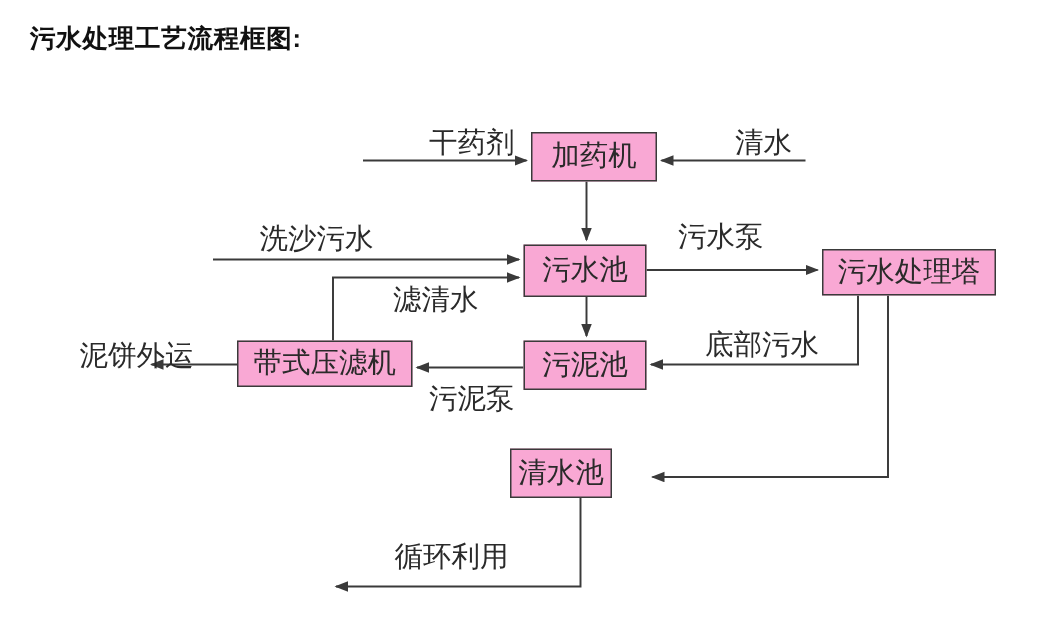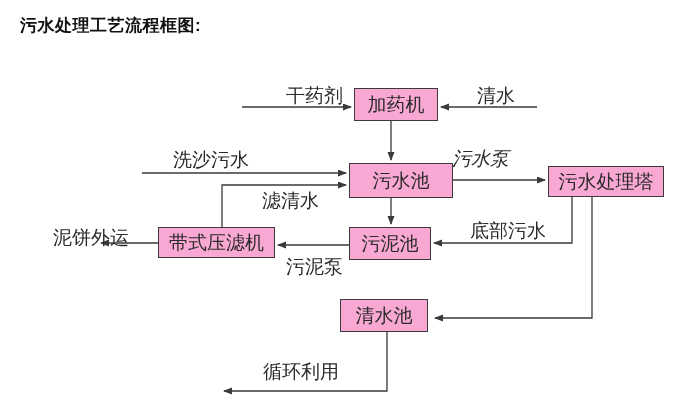--- a/index.html
+++ b/index.html
@@ -49,30 +49,30 @@
   }
   .lbl {
     position: absolute;
     font-size: 19px;
     line-height: 20px;
     white-space: nowrap;
     color: #2a2a2a;
   }
   
   #n-doser        { left: 354px; top:  88px; width:  84px; height: 33px; }
-  #n-sewage-pool  { left: 349px; top: 163px; width:  104px; height: 35px; }
+  #n-sewage-pool  { left: 349px; top: 163px; width:  82px; height: 35px; }
   #n-tower        { left: 548px; top: 166px; width: 116px; height: 31px; }
   #n-sludge-pool  { left: 349px; top: 227px; width:  82px; height: 33px; }
   #n-belt-press   { left: 158px; top: 227px; width: 117px; height: 31px; }
-  #n-clean-pool   { left: 340px; top: 299px; width:  88px; height: 33px; }
+  #n-clean-pool   { left: 340px; top: 299px; width:  68px; height: 33px; }
   
   #l-dry-agent     { left: 258px; top:  86px; margin-left: 28px; }
-  #l-clean-water   { left: 477px; top:  86px; }
+  #l-clean-water   { left: 490px; top:  86px; }
   #l-sand-sewage   { left: 173px; top: 150px; }
-  #l-sewage-pump   { left: 452px; top: 149px; font-style: italic; }
+  #l-sewage-pump   { left: 452px; top: 149px; }
   #l-filtered      { left: 262px; top: 191px; }
   #l-sludge-pump   { left: 286px; top: 224px; margin-top: 33px; }
   #l-bottom-sewage { left: 470px; top: 221px; }
   #l-mud-cake      { left: 17px;  top: 228px; margin-left: 36px; }
   #l-recycle       { left: 263px; top: 362px; }
 </style>
 </head>
 <body>
 
 <div class="canvas">

